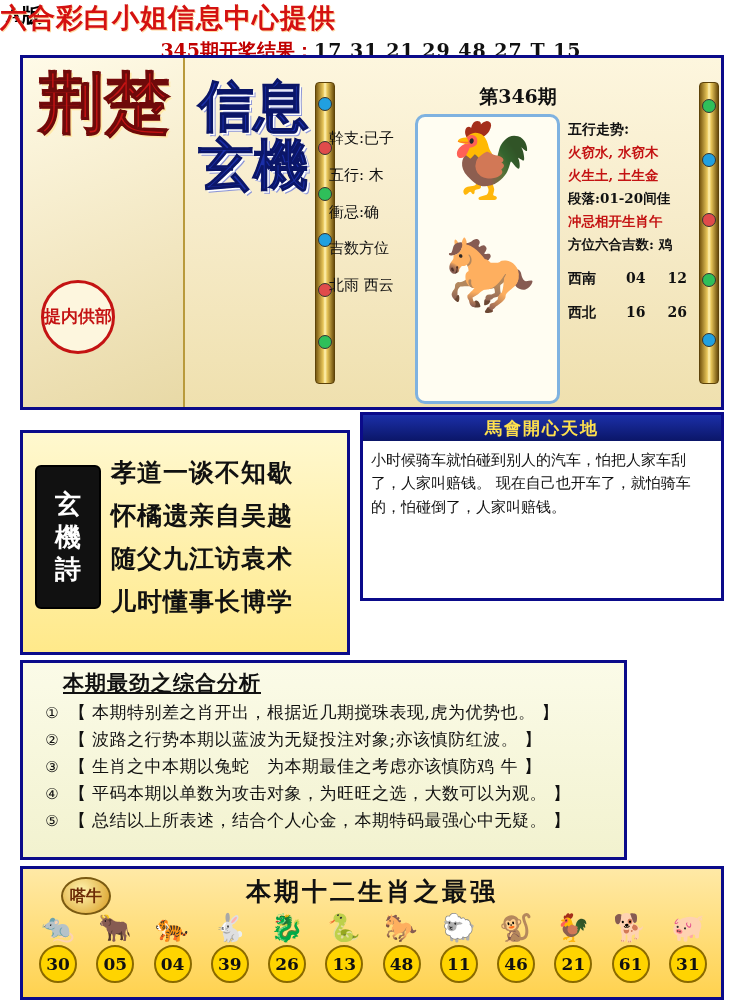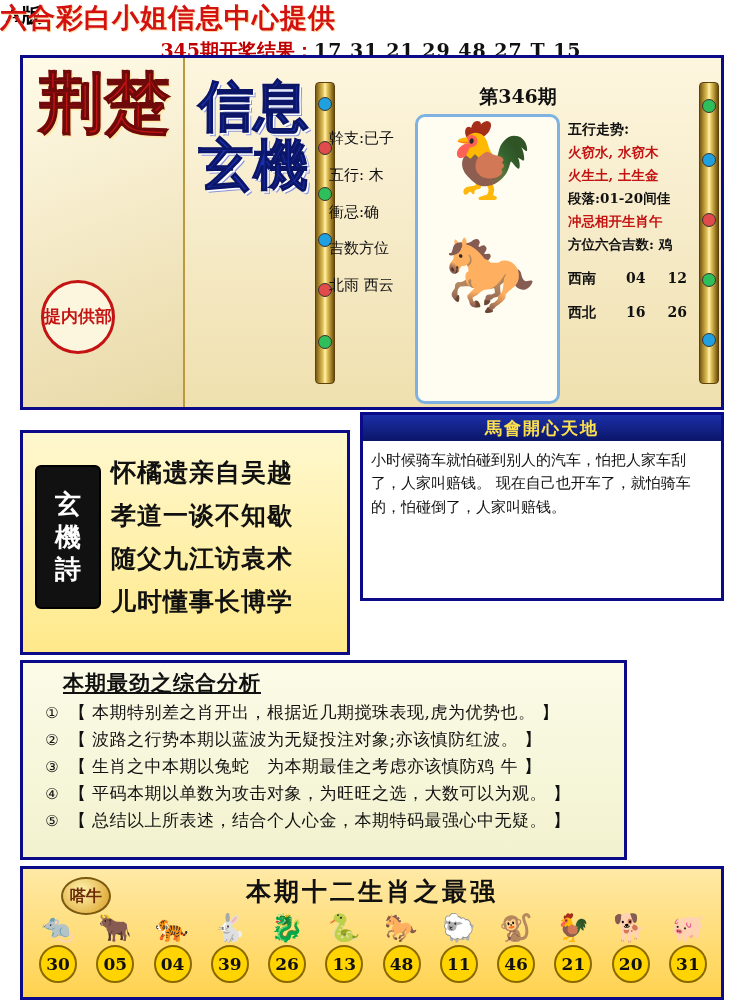--- a/index.html
+++ b/index.html
@@ -321,22 +321,22 @@
     </div>
   </div>
 
   <div class="poem-box">
     <div class="poem-seal">
       <span>玄</span>
       <span>機</span>
       <span>詩</span>
     </div>
     <div class="poem-lines">
+      <div>孝道一谈不知歇</div>
       <div>怀橘遗亲自吴越</div>
-      <div>孝道一谈不知歇</div>
       <div>随父九江访袁术</div>
       <div>儿时懂事长博学</div>
     </div>
   </div>
 
   <div class="joke-box">
     <div class="joke-head">馬會開心天地</div>
     <div class="joke-body">小时候骑车就怕碰到别人的汽车，怕把人家车刮了，人家叫赔钱。    现在自己也开车了，就怕骑车的，怕碰倒了，人家叫赔钱。</div>
   </div>
 
@@ -414,21 +414,21 @@
       <div class="zod-cell">
         <div class="zod-ic">🐒</div>
         <div class="zod-num">46</div>
       </div>
       <div class="zod-cell">
         <div class="zod-ic">🐓</div>
         <div class="zod-num">21</div>
       </div>
       <div class="zod-cell">
         <div class="zod-ic">🐕</div>
-        <div class="zod-num">20</div>
+        <div class="zod-num">61</div>
       </div>
       <div class="zod-cell">
         <div class="zod-ic">🐖</div>
         <div class="zod-num">31</div>
       </div>
     </div>
   </div>
 
 </div>
 

